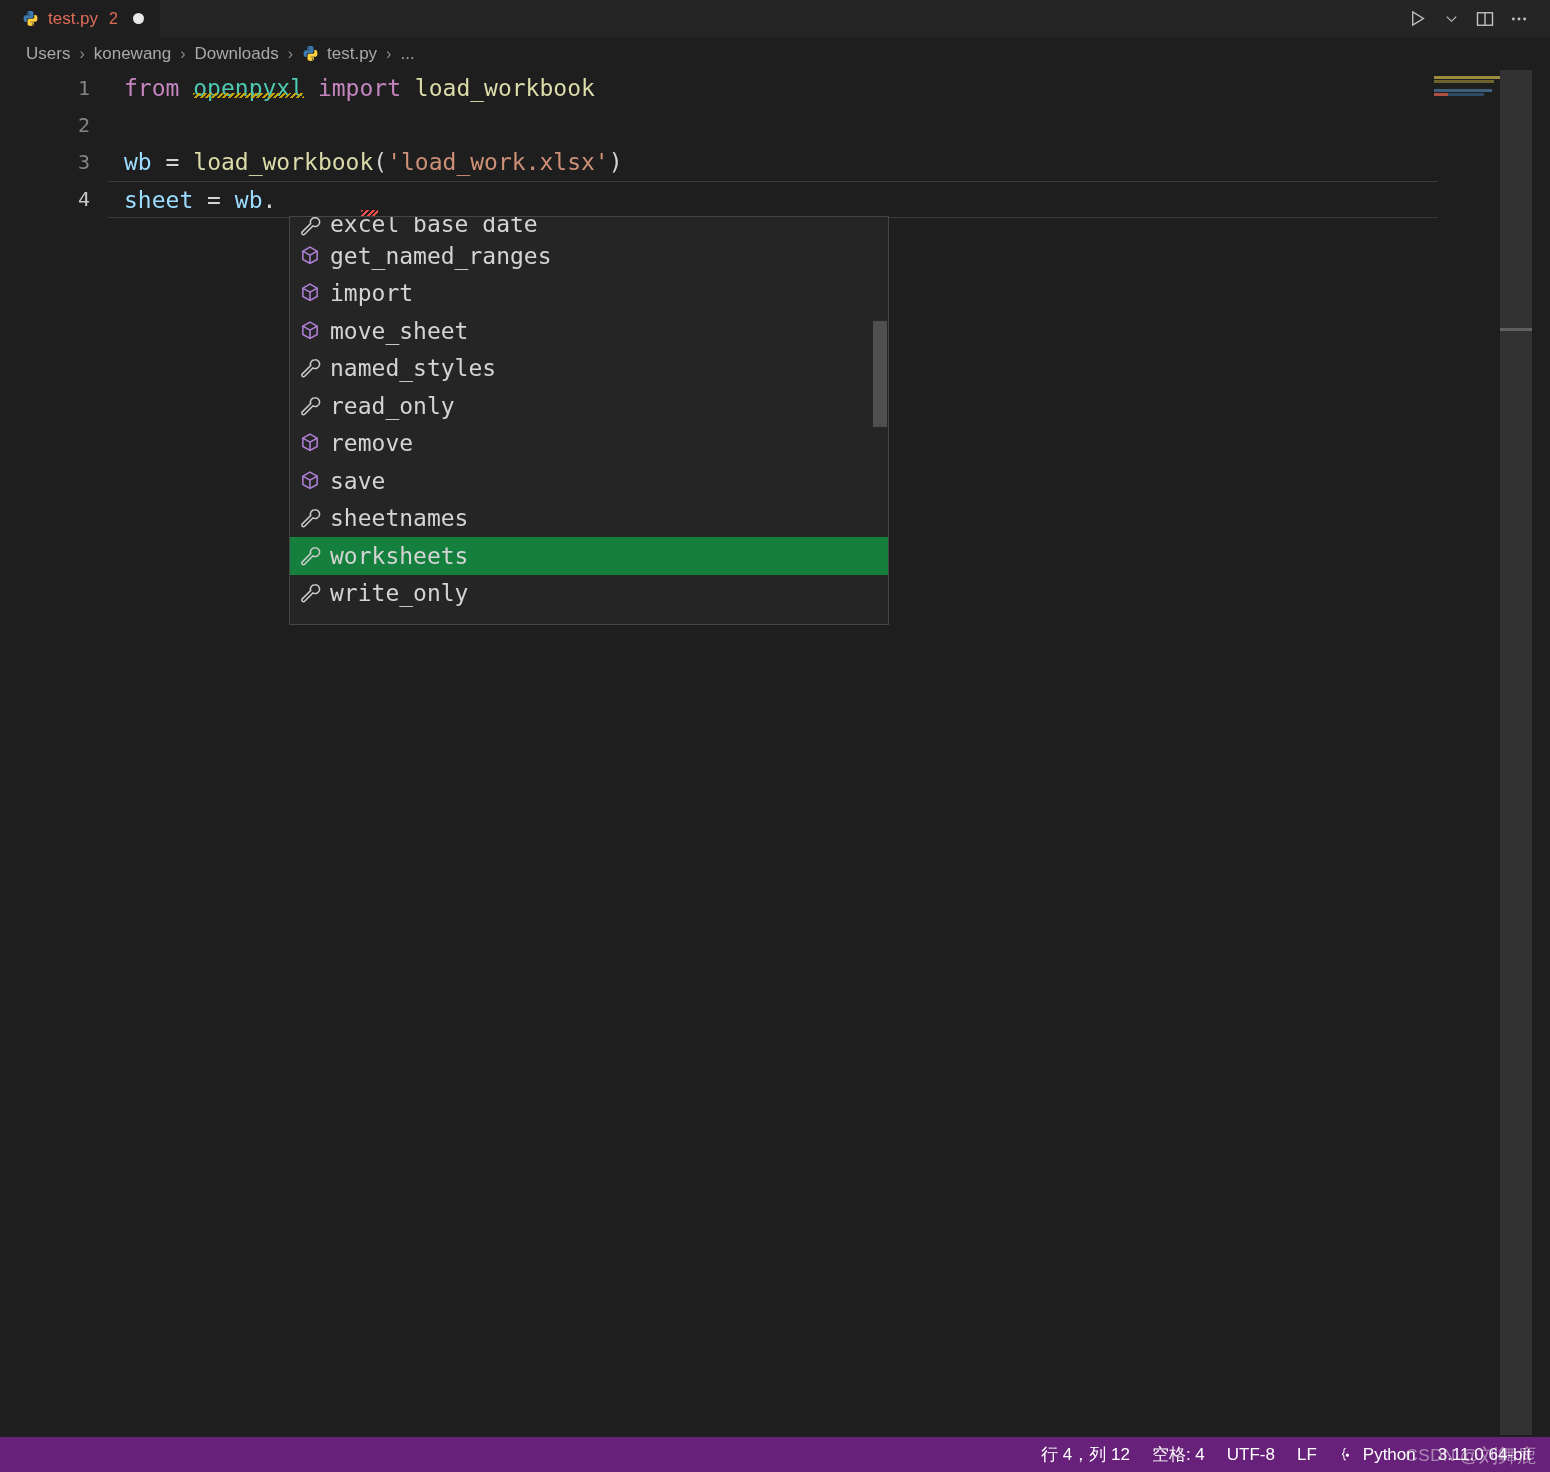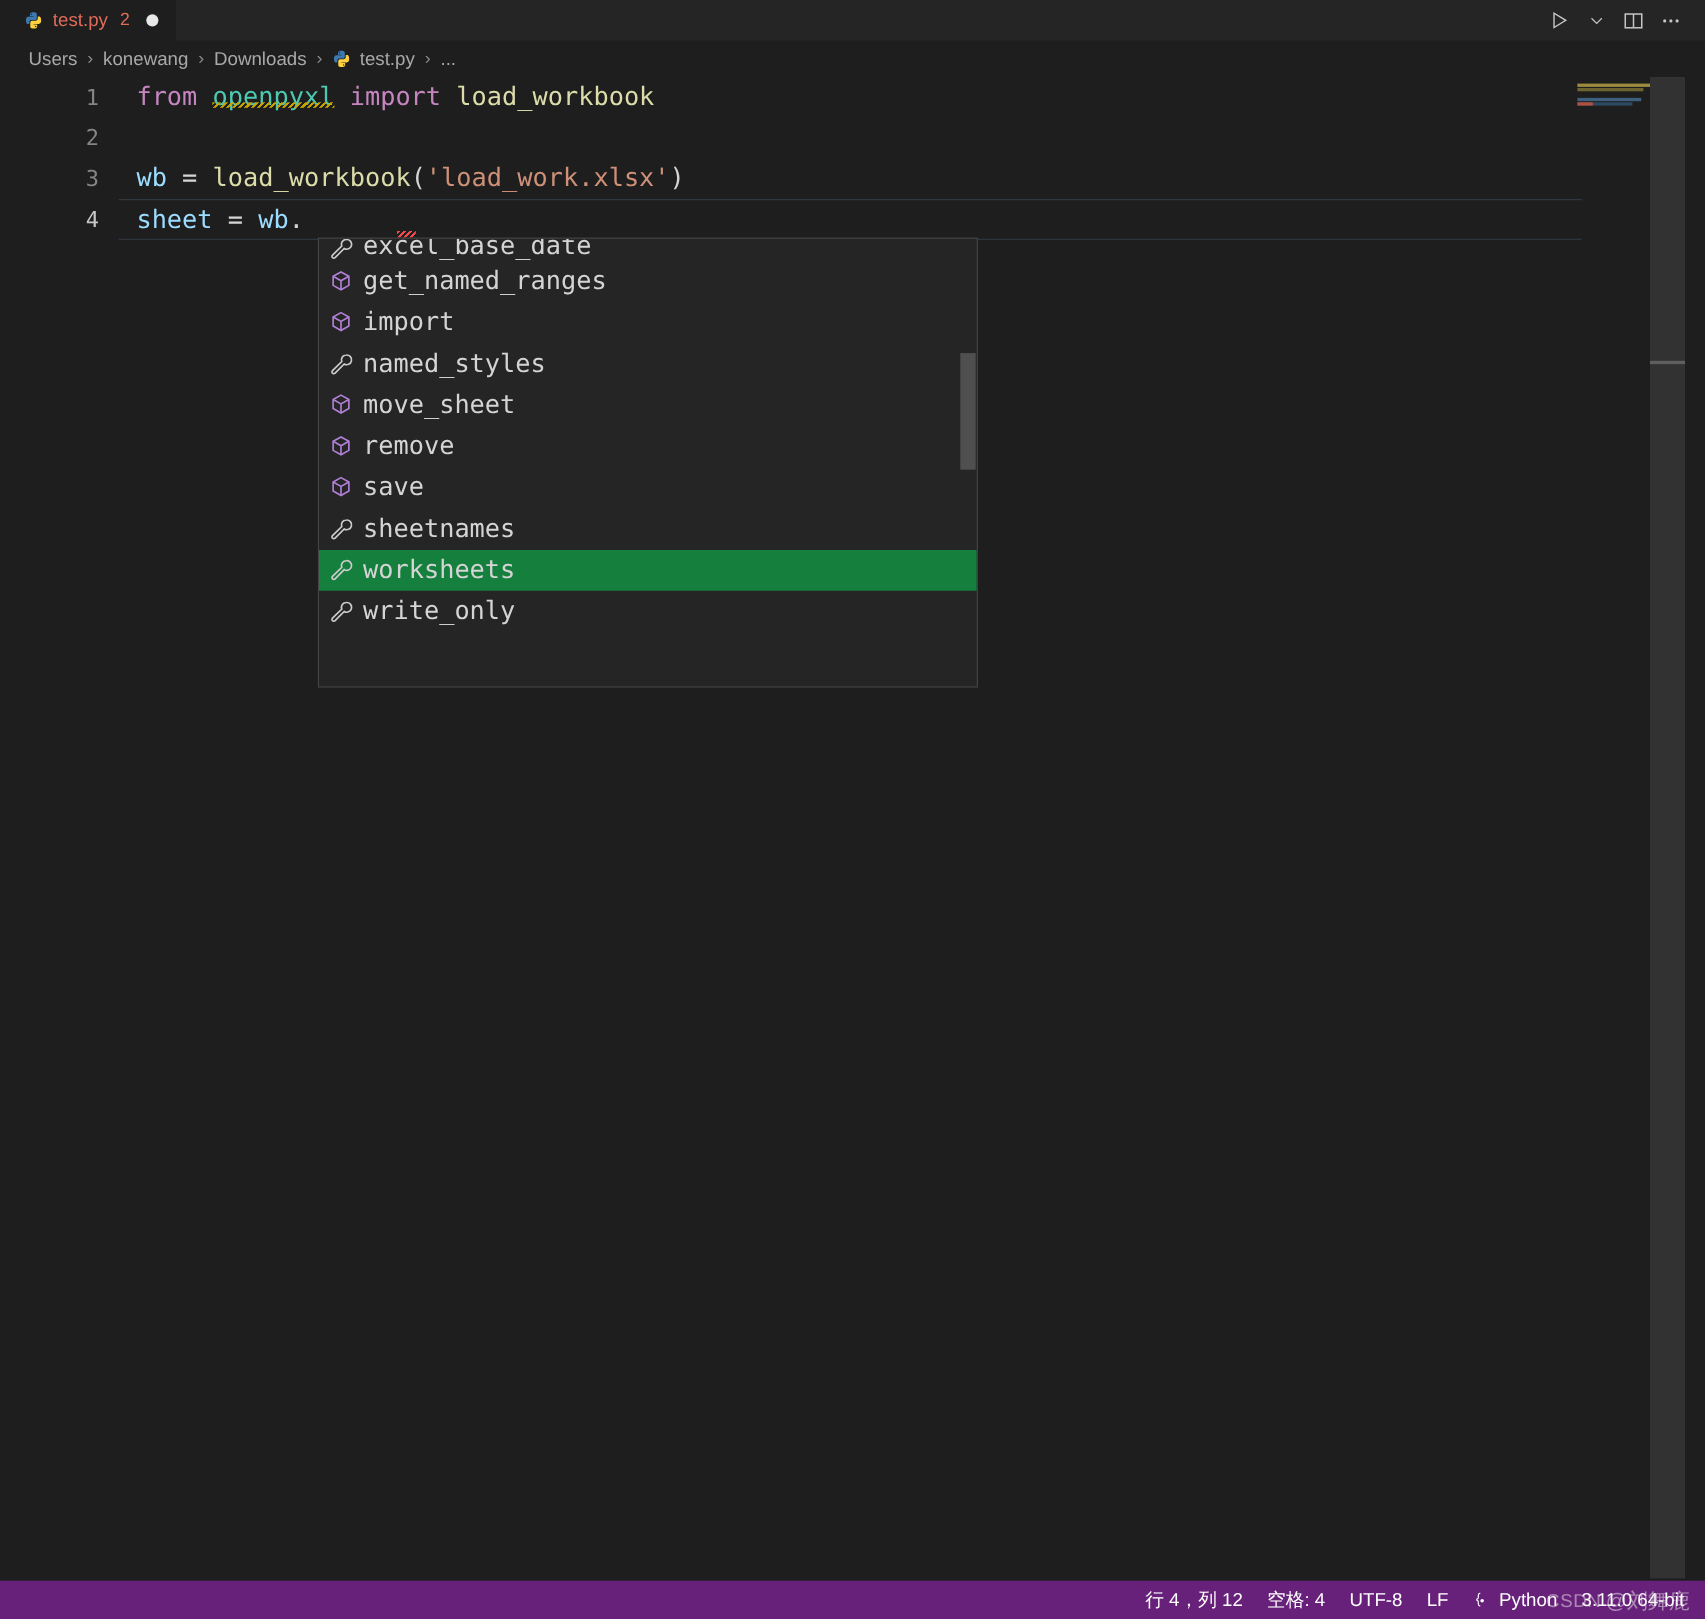--- a/index.html
+++ b/index.html
@@ -270,36 +270,44 @@
             <path d="M2.8 4.5L8 7.4l5.2-2.9M8 7.4v6" fill="none" stroke="#b180d7" stroke-width="1.1"></path>
           </svg>
       </span>
       <span class="slabel">import</span>
     </div>
 
 
     <div class="srow">
       <span class="sicon">
         <svg width="22" height="22" viewBox="0 0 16 16">
+            <path d="M8 1.6l5.2 2.9v6l-5.2 2.9-5.2-2.9v-6z" fill="none" stroke="#b180d7" stroke-width="1.1"></path>
+            <path d="M2.8 4.5L8 7.4l5.2-2.9M8 7.4v6" fill="none" stroke="#b180d7" stroke-width="1.1"></path>
+          </svg>
+      </span>
+      <span class="slabel">move_sheet</span>
+    </div>
+
+    <div class="srow">
+      <span class="sicon">
+        <svg width="22" height="22" viewBox="0 0 16 16">
             <path d="M11.5 2a3.2 3.2 0 0 0-3 4.3L2.4 12.3a1.2 1.2 0 0 0 1.7 1.7l6-6.1A3.2 3.2 0 1 0 11.5 2z" fill="none" stroke="#cccccc" stroke-width="1.1"></path>
           </svg>
       </span>
       <span class="slabel">named_styles</span>
     </div>
 
     <div class="srow">
       <span class="sicon">
         <svg width="22" height="22" viewBox="0 0 16 16">
-            <path d="M8 1.6l5.2 2.9v6l-5.2 2.9-5.2-2.9v-6z" fill="none" stroke="#b180d7" stroke-width="1.1"></path>
-            <path d="M2.8 4.5L8 7.4l5.2-2.9M8 7.4v6" fill="none" stroke="#b180d7" stroke-width="1.1"></path>
-          </svg>
-      </span>
-      <span class="slabel">move_sheet</span>
-    </div>
-
+            <path d="M11.5 2a3.2 3.2 0 0 0-3 4.3L2.4 12.3a1.2 1.2 0 0 0 1.7 1.7l6-6.1A3.2 3.2 0 1 0 11.5 2z" fill="none" stroke="#cccccc" stroke-width="1.1"></path>
+          </svg>
+      </span>
+      <span class="slabel">read_only</span>
+    </div>
 
     <div class="srow">
       <span class="sicon">
         <svg width="22" height="22" viewBox="0 0 16 16">
             <path d="M8 1.6l5.2 2.9v6l-5.2 2.9-5.2-2.9v-6z" fill="none" stroke="#b180d7" stroke-width="1.1"></path>
             <path d="M2.8 4.5L8 7.4l5.2-2.9M8 7.4v6" fill="none" stroke="#b180d7" stroke-width="1.1"></path>
           </svg>
       </span>
       <span class="slabel">remove</span>
     </div>

